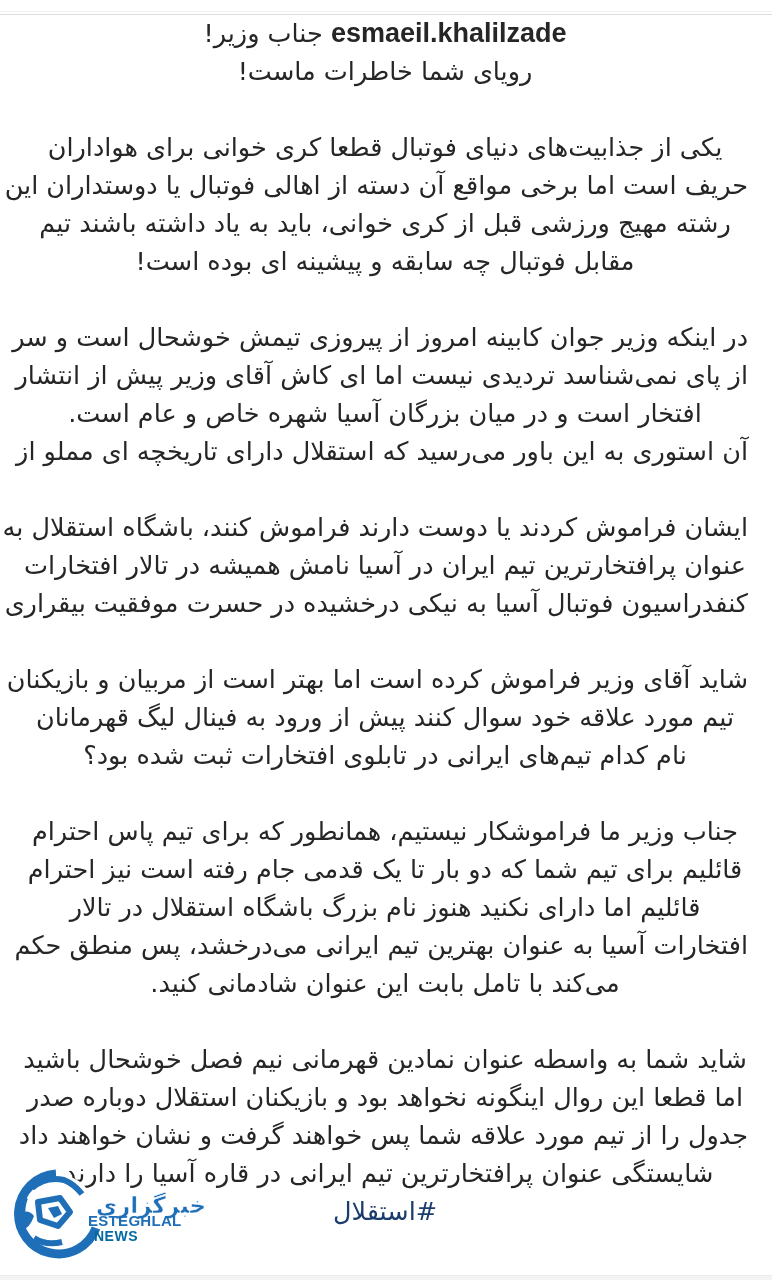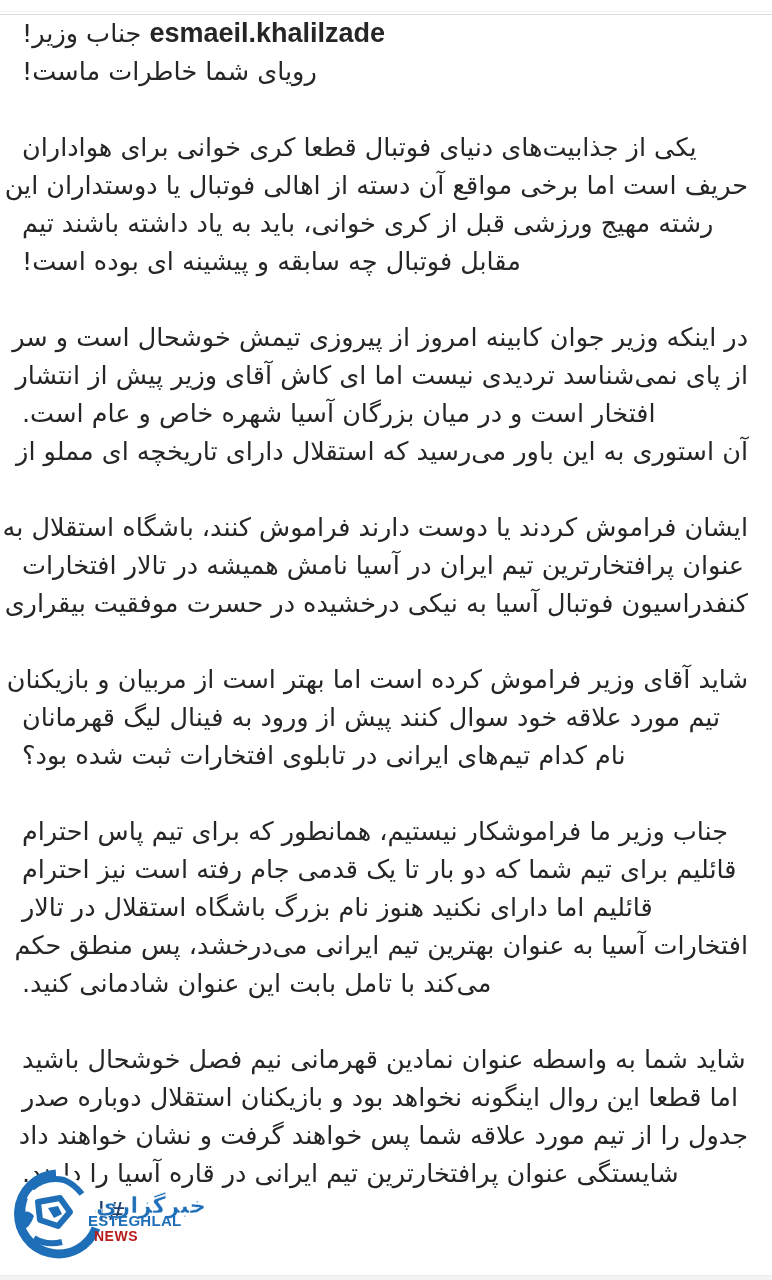--- a/index.html
+++ b/index.html
@@ -26,21 +26,21 @@
       left: 0; right: 0; top: 14px;
       height: 1px;
       background: #dddddd;
     }
     .caption {
       position: absolute;
       top: 14px;
       right: 24px;
       left: 22px;
       direction: rtl;
-      text-align: left;
+      text-align: center;
       font-size: 25.5px;
       line-height: 38px;
     }
     .caption p {
       margin: 0;
     }
     .caption .line {
       display: block;
       white-space: nowrap;
     }
@@ -94,21 +94,21 @@
       color: #1e6fb8;
       letter-spacing: 0.3px;
     }
     .wm-news {
       position: absolute;
       left: 82px;
       top: 60px;
       font-family: "Liberation Sans", sans-serif;
       font-weight: bold;
       font-size: 14px;
-      color: #b91c1c;
+      color: #0369a1;
       letter-spacing: 0.5px;
     }
   </style>
 </head>
 <body>
 
 <div class="top-border"></div>
 <div class="top-border2"></div>
 
 <div class="caption">

